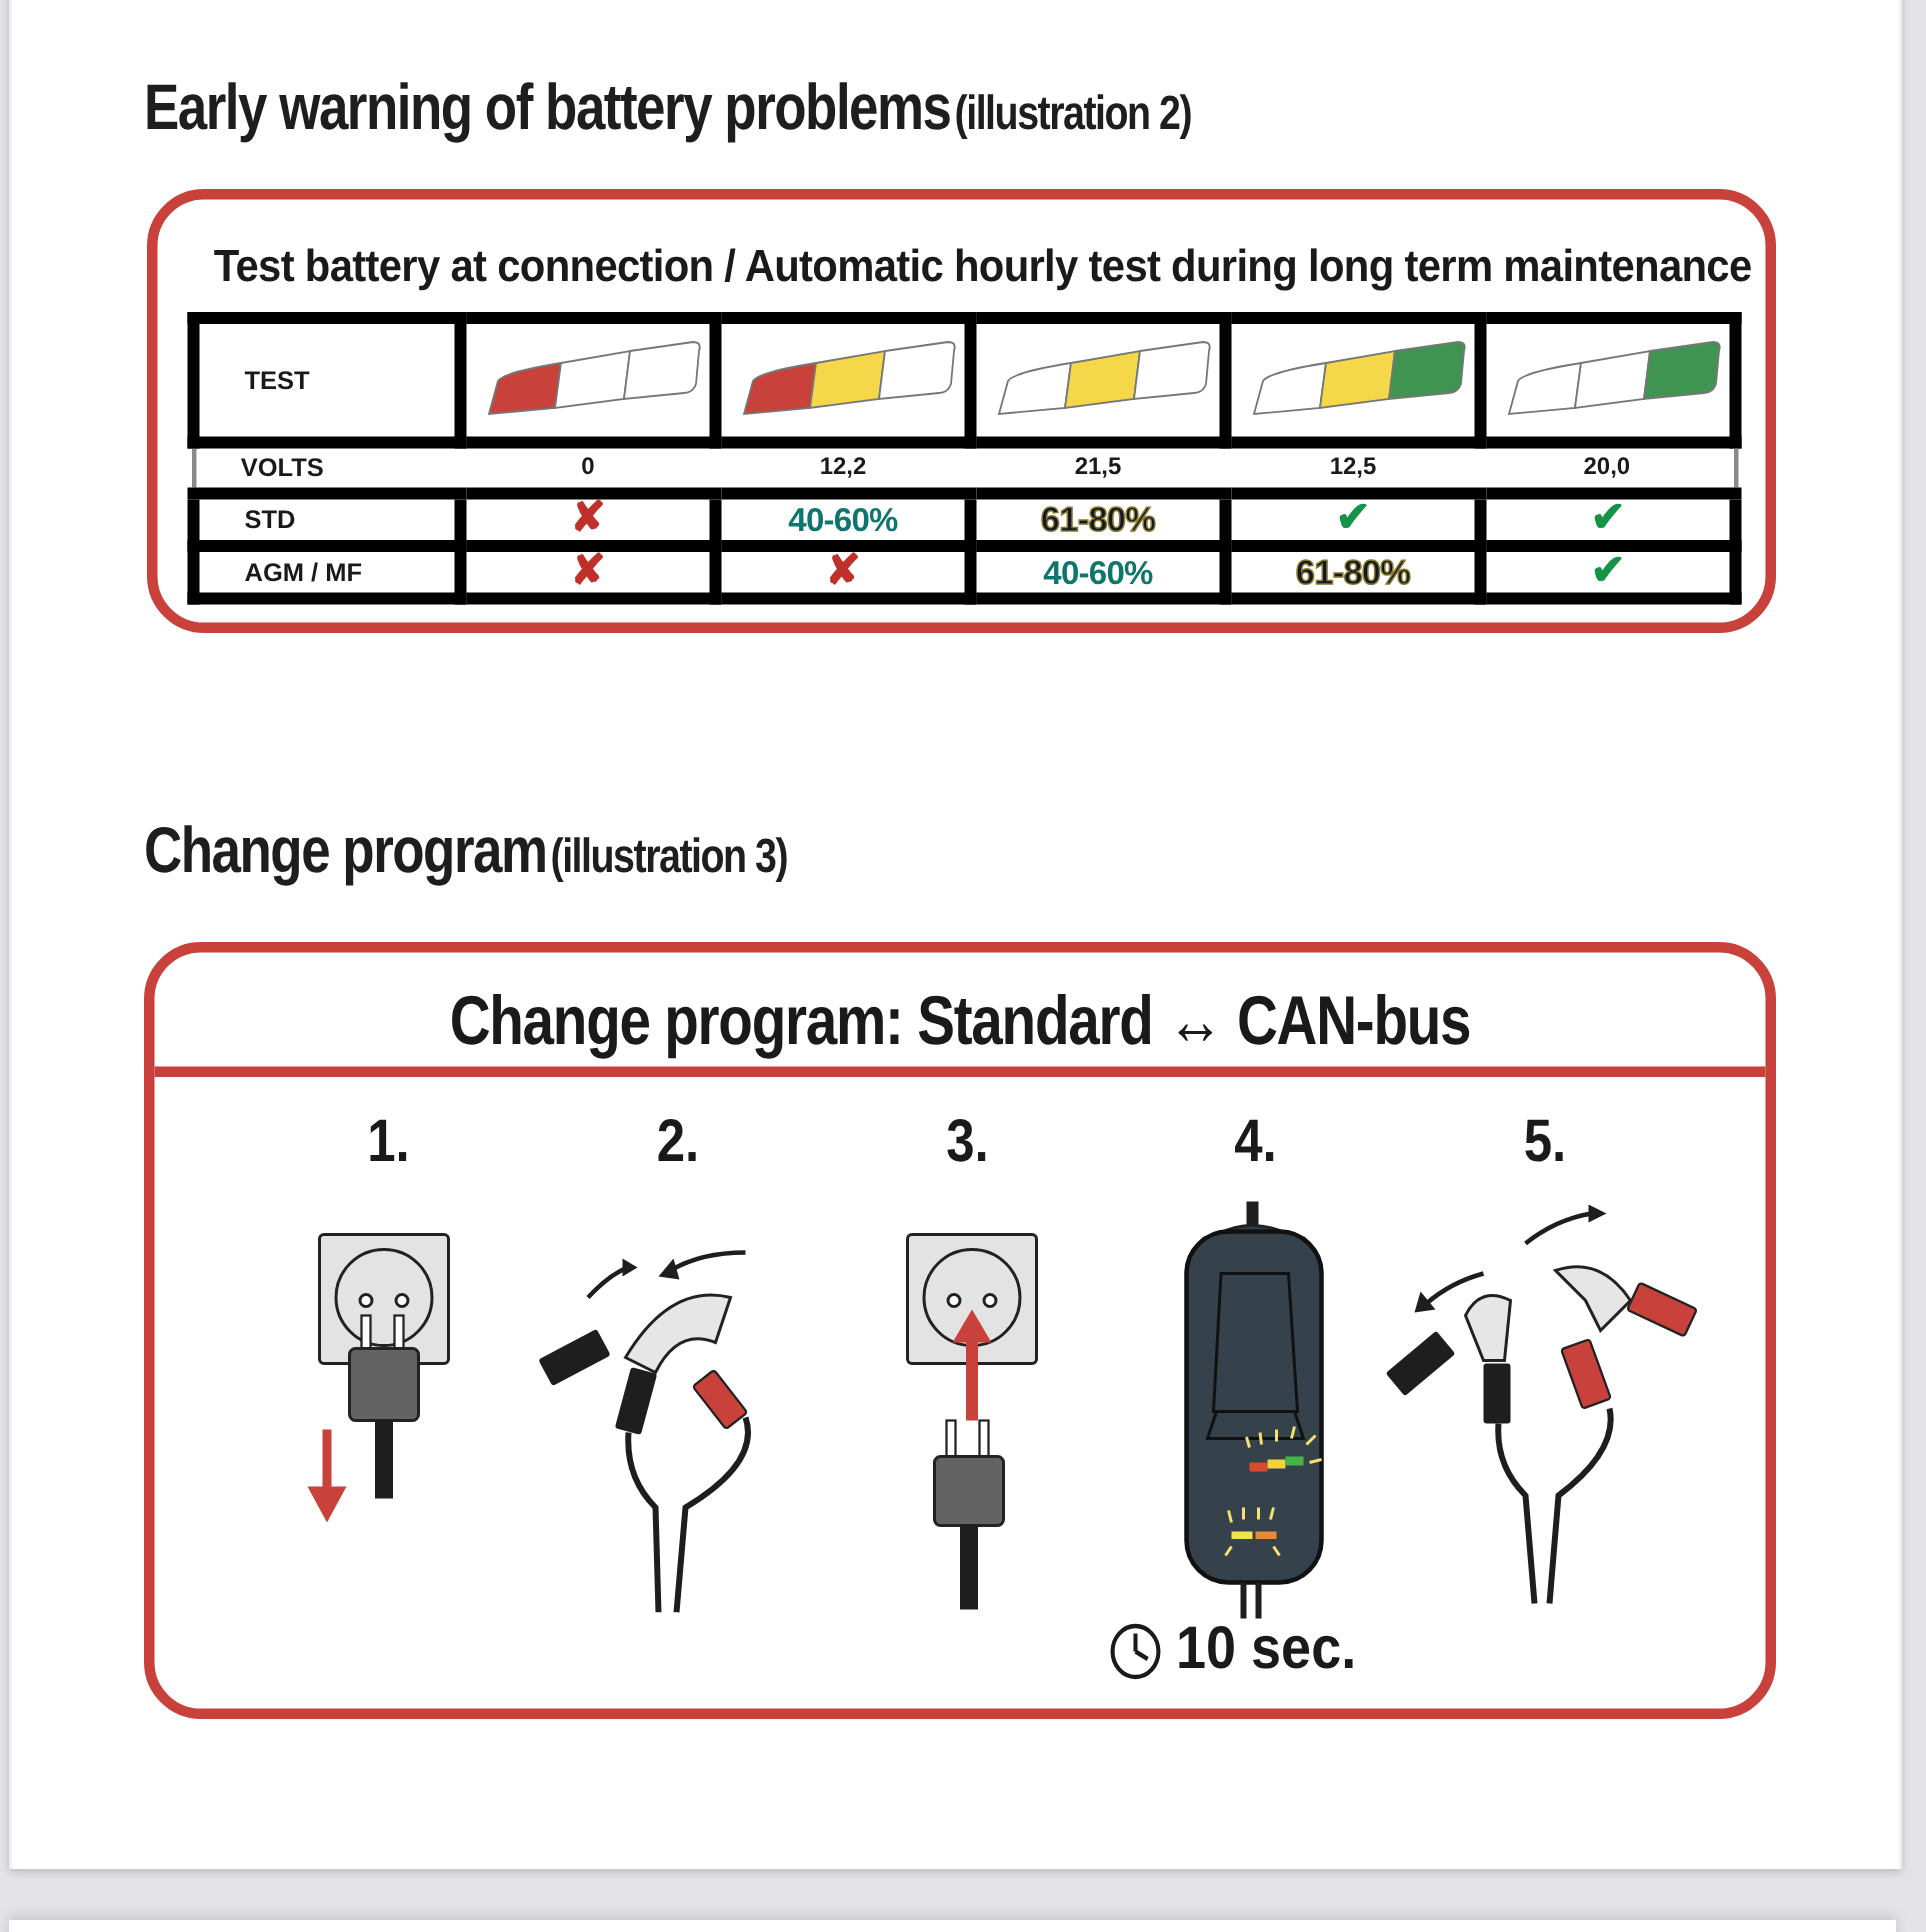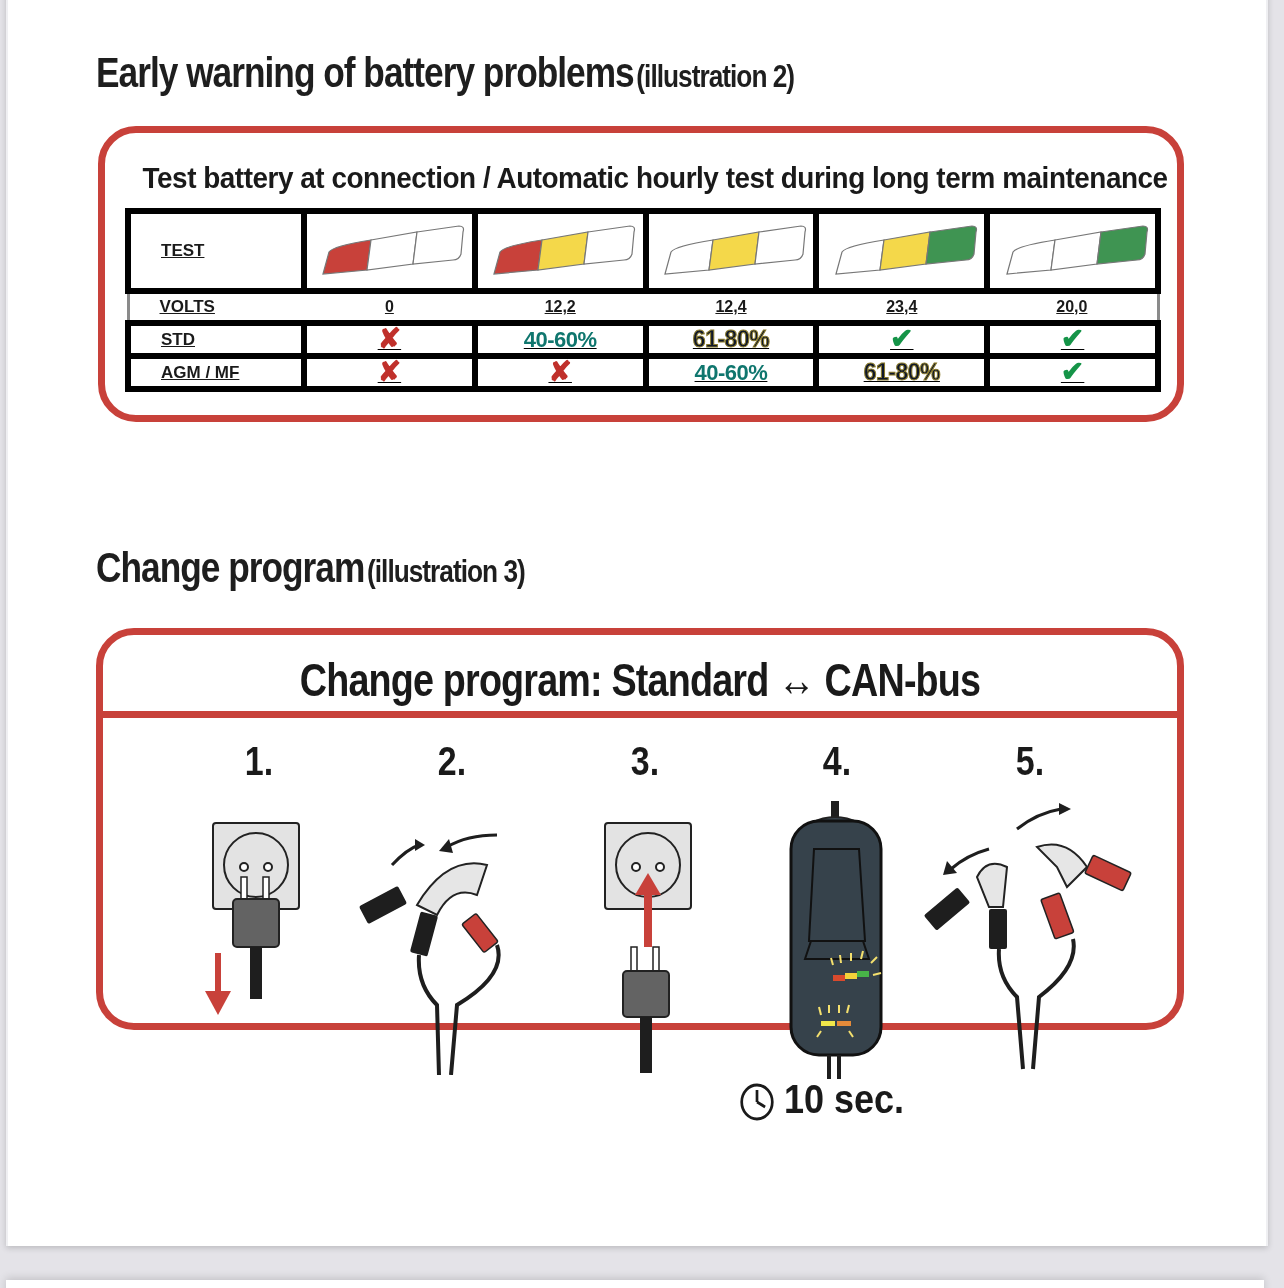--- a/index.html
+++ b/index.html
@@ -30,38 +30,37 @@
   .heading .sub { font-size: 32px; }
   #h1 { top: 48px; }
   #h2 { top: 543px; }
 
   .redbox {
     position: absolute; border: 7px solid #c8413a; border-radius: 38px; background: #fff;
     box-sizing: border-box;
     padding-left: 28px;
   }
   #box1 { left: 98px; top: 126px; width: 1086px; height: 296px; }
-  #box2 { left: 96px; top: 628px; width: 1088px; height: 402px; text-decoration: underline; }
+  #box2 { left: 96px; top: 628px; width: 1088px; height: 518px; text-decoration: underline; }
 
   .box-title {
     position: absolute; left: 0; right: 0; text-align: center;
     font-weight: bold; color: #1a1a1a; white-space: nowrap;
   }
   #box1-title { top: 28px; font-size: 30px; letter-spacing: -0.5px; transform: scaleX(0.93); }
   #box2-title { top: 18px; font-size: 46px; letter-spacing: -1px; transform: scaleX(0.82); }
   #box2-sep { position: absolute; left: 0; right: 0; top: 76px; height: 7px; background: #c8413a; }
 
   table.test {
     position: absolute; left: 20px; top: 75px; width: 1036px;
     border-collapse: collapse; border: 3px solid #8a8a8a;
   }
   table.test td {
-    border: 6px solid #000000; text-align: center; padding: 0; height: 26px;
+    border: 8px solid #000000; text-align: center; padding: 0; height: 26px;
     font-weight: bold;
-    text-decoration: underline;
   }
   table.test tr.r-img td { height: 70px; }
   table.test tr.r-volts td { border-left: none; border-right: none; }
   table.test td.lbl {
     text-align: left; padding-left: 30px; font-size: 17px; color: #1a1a1a; width: 140px;
   }
   .val-red { color: #0f766e; font-size: 22px; letter-spacing: -0.5px; }
   .val-yel { color: #0f172a; font-size: 23px; letter-spacing: -0.5px;
     -webkit-text-stroke: 1px #8a7a2a; }
   .val-volt { font-size: 16px; color: #1a1a1a; }
@@ -119,22 +118,22 @@
       <td><svg class="ind" width="160" height="70">
               <path d="M14,60 L20,38 Q24,32 62,26 L58,56 Z" fill="#ffffff" stroke="#777" stroke-width="1.2"></path>
               <path d="M62,26 L108,18 L104,50 L58,56 Z" fill="#ffffff" stroke="#777" stroke-width="1.2"></path>
               <path d="M108,18 L150,12 Q156,12 154,18 L152,40 Q150,46 144,46 L104,50 Z" fill="#3f9452" stroke="#777" stroke-width="1.2"></path>
             </svg></td>
     </tr>
     <tr class="r-volts">
       <td class="lbl">VOLTS</td>
       <td class="val-volt">0</td>
       <td class="val-volt">12,2</td>
-      <td class="val-volt">12,4</td>
-      <td class="val-volt">23,4</td>
+      <td class="val-volt">21,5</td>
+      <td class="val-volt">12,5</td>
       <td class="val-volt">20,0</td>
     </tr>
     <tr class="r-data">
       <td class="lbl">STD</td>
       <td><span class="mark-x">✘</span></td>
           <td><span class="val-red">40-60%</span></td>
           <td><span class="val-yel">61-80%</span></td>
           <td><span class="mark-check">✔</span></td>
           <td><span class="mark-check">✔</span></td>
     </tr>

